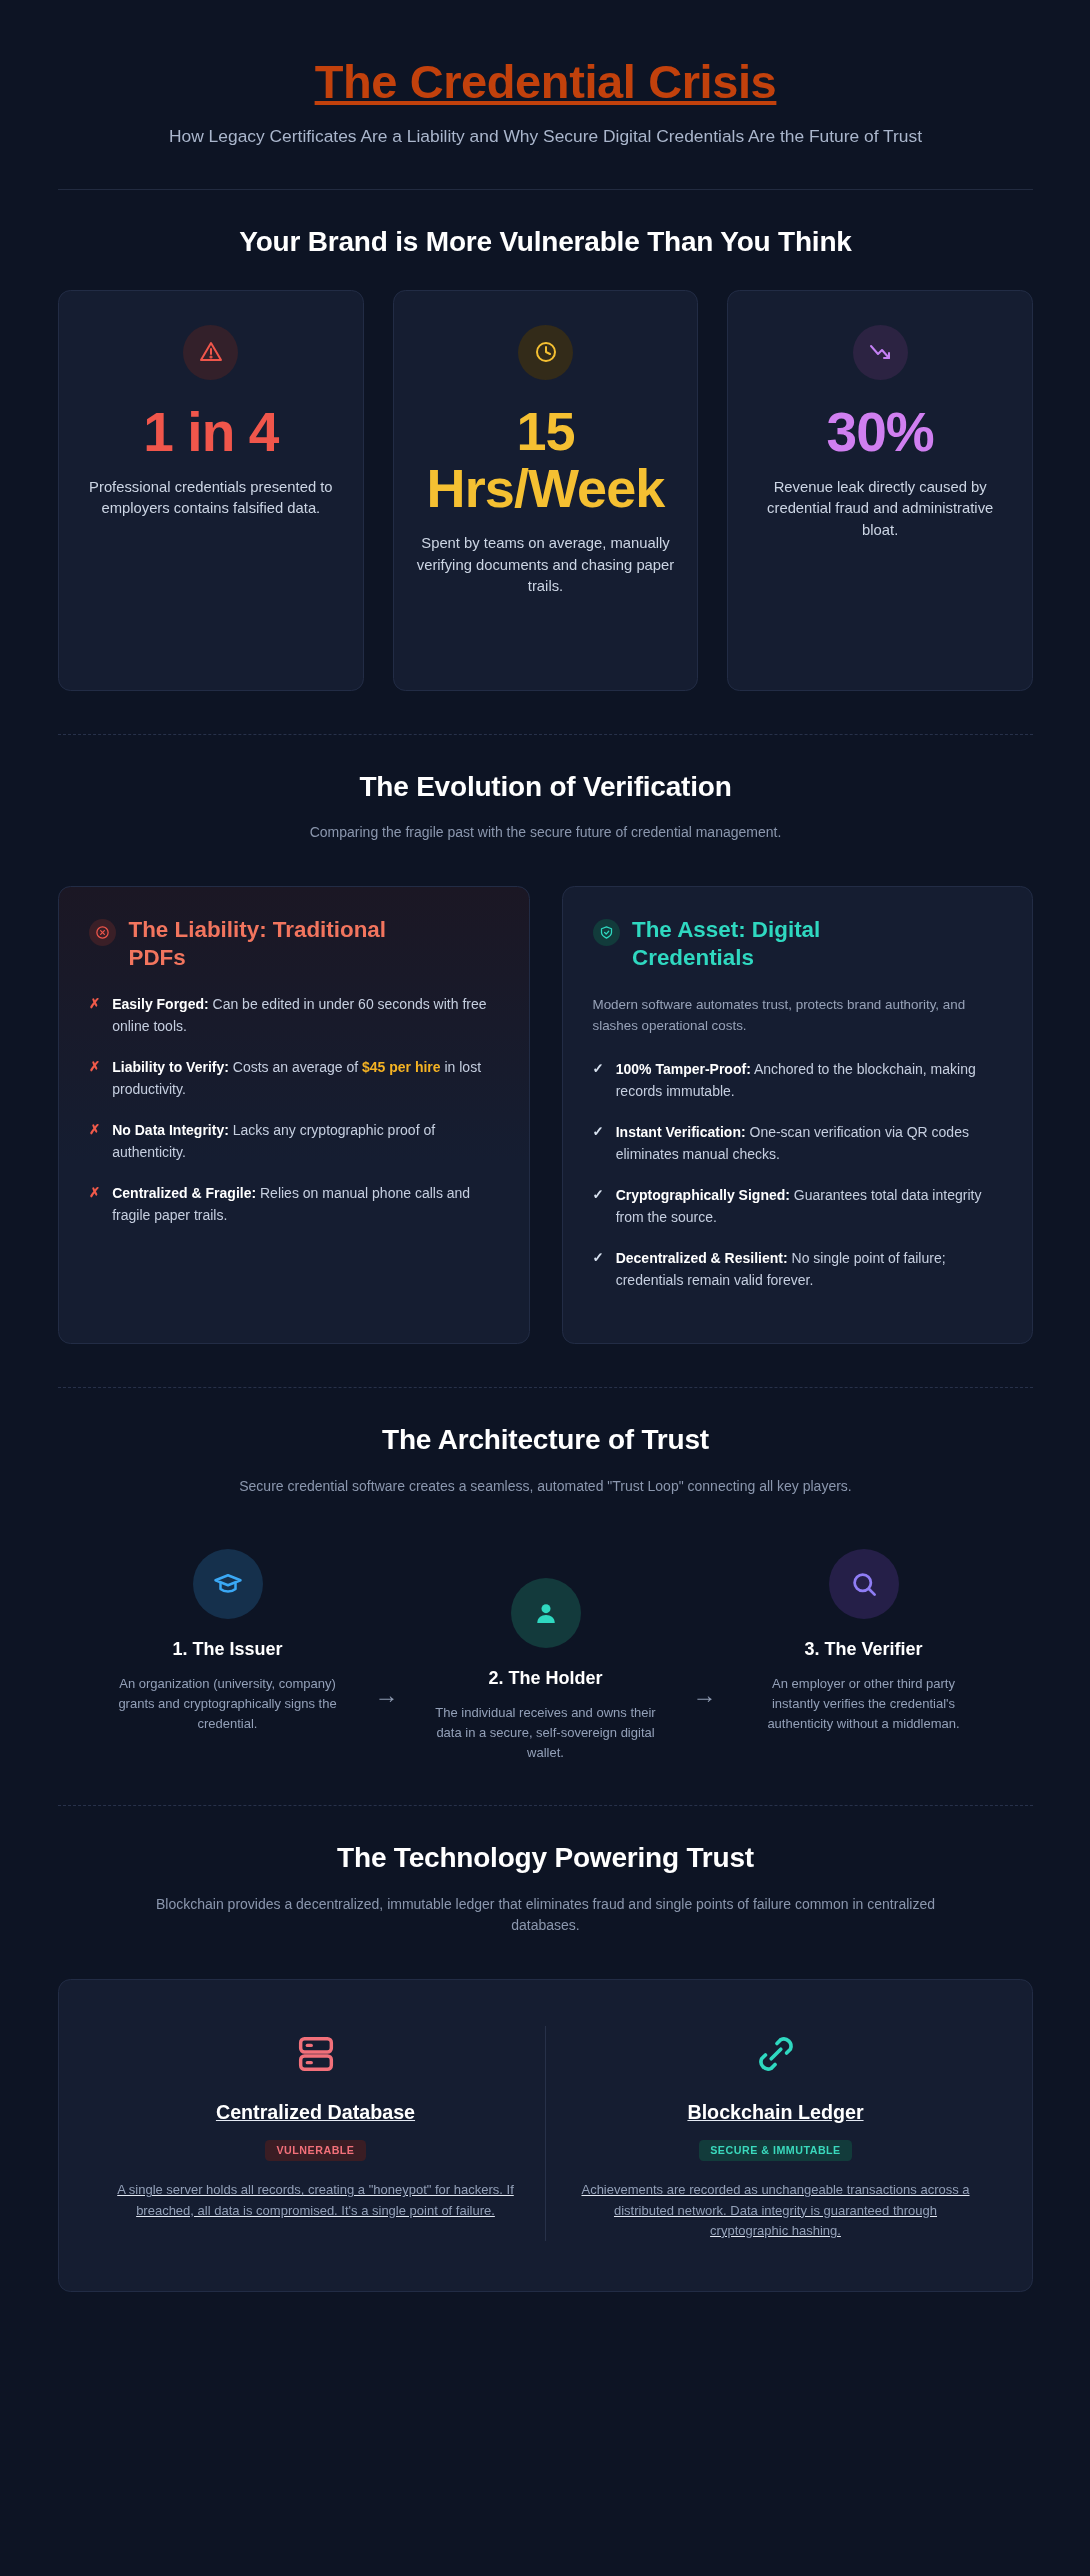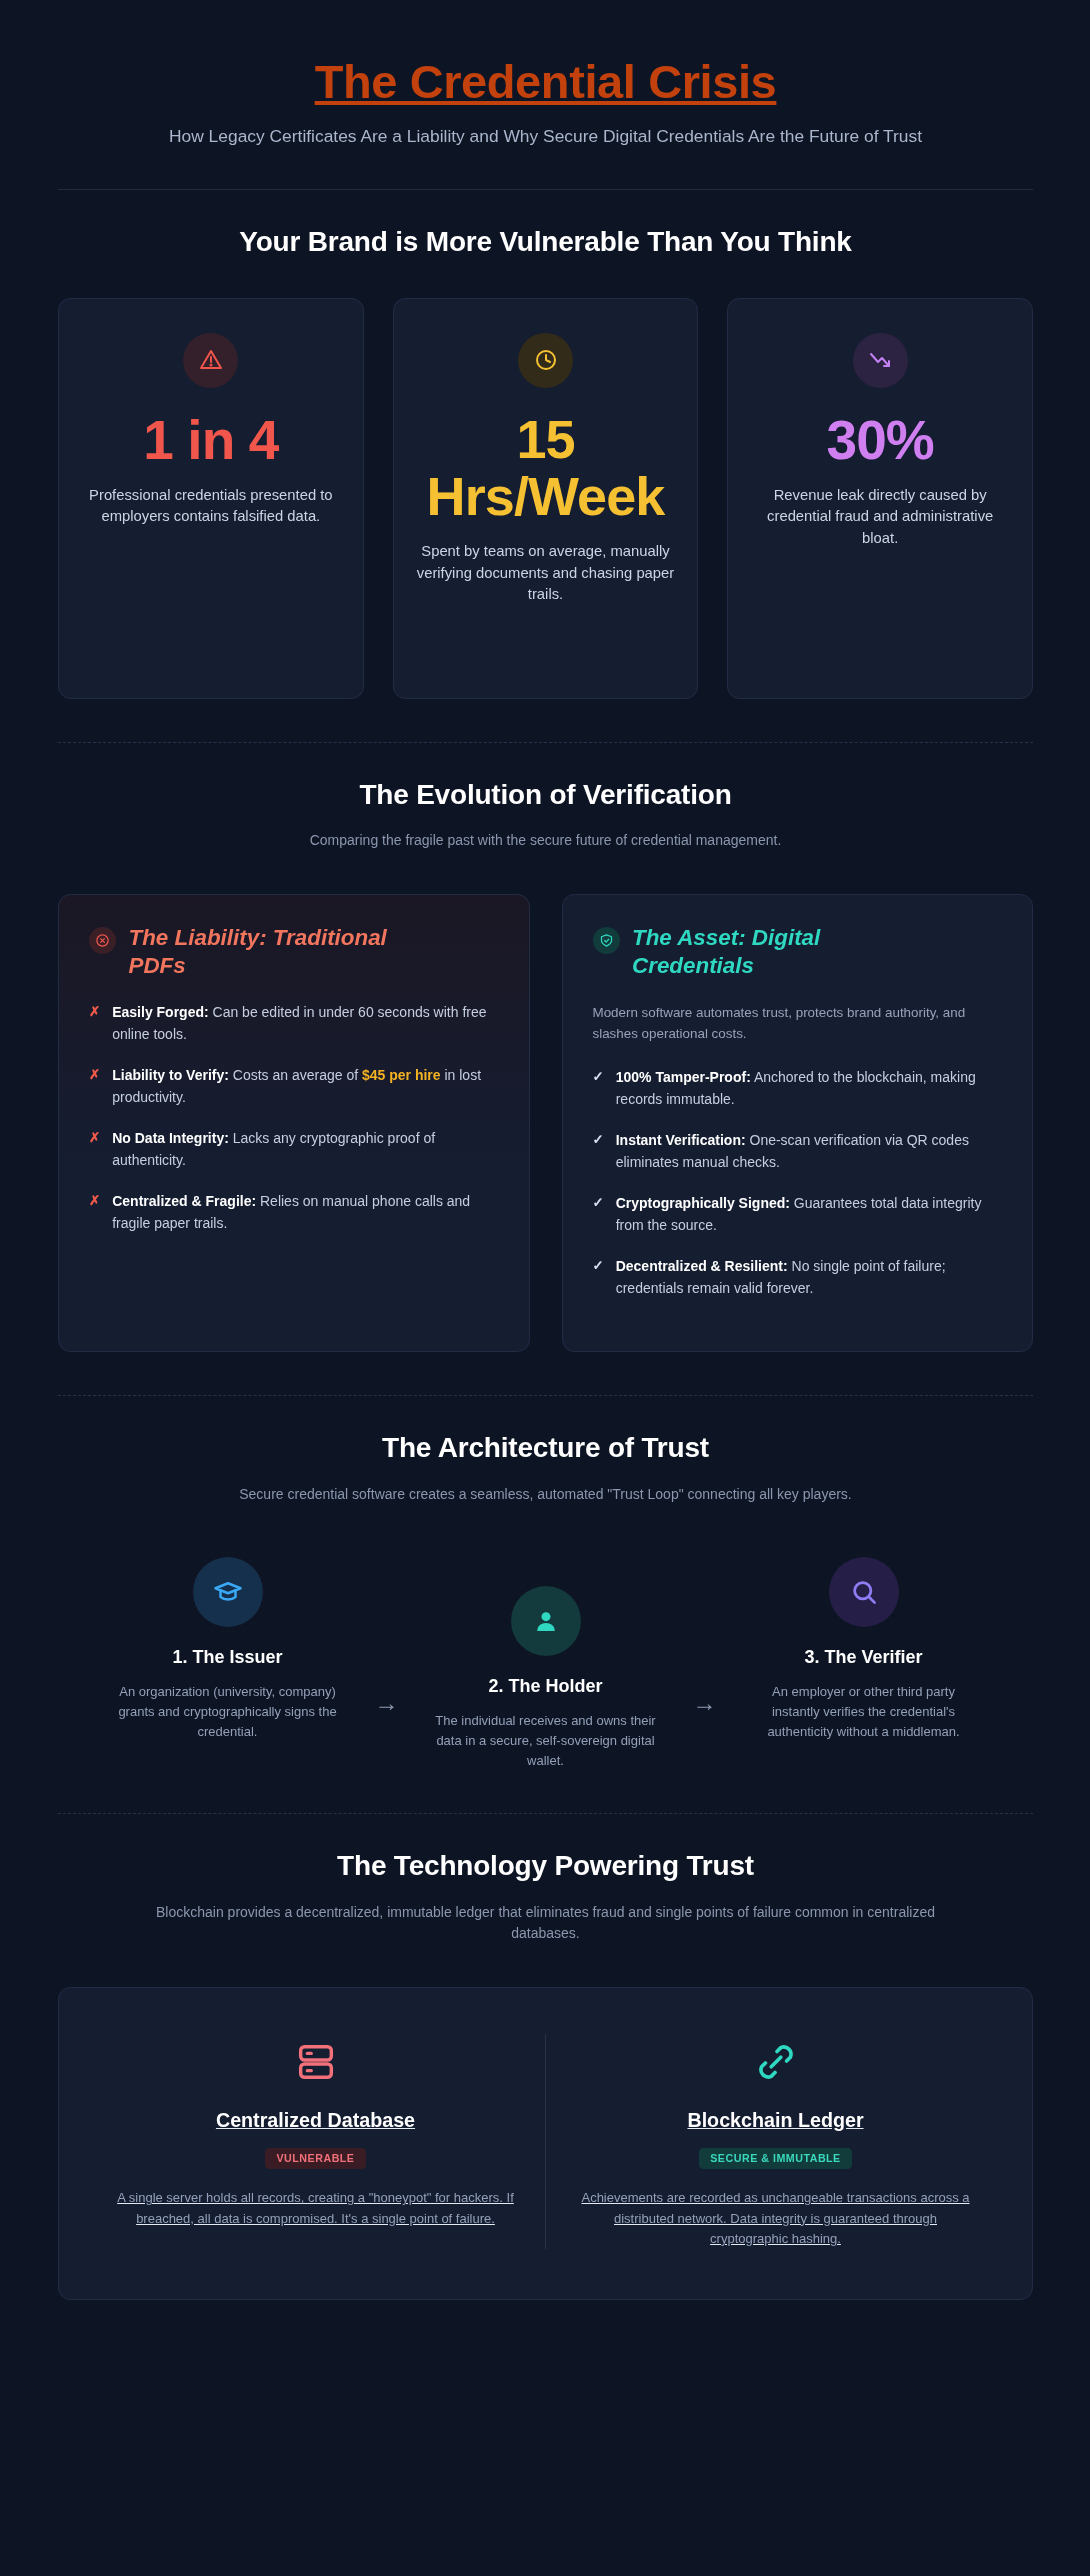--- a/index.html
+++ b/index.html
@@ -44,21 +44,21 @@
   .section .lead {
     margin: 19.7px auto 0;
     max-width: 787px;
     text-align: center;
     font-size: 14px;
     line-height: 1.5;
     color: #8b97ae;
   }
 
   
-  .stats { display: flex; gap: 29px; margin-top: 40px; }
+  .stats { display: flex; gap: 29px; margin-top: 32px; }
   .stat-card {
     flex: 1;
     background: #151d31;
     border: 0.9px solid #222c45;
     border-radius: 12.5px;
     padding: 27px 19.7px 30px;
     text-align: center;
     min-height: 401px;
   }
   .stat-icon {
@@ -94,21 +94,21 @@
   }
   .cmp-card.bad { background: linear-gradient(180deg,#1b1724 0%, #151d31 60%); }
   .cmp-head { display: flex; gap: 12.5px; align-items: flex-start; }
   .cmp-badge {
     width: 27px; height: 27px; flex: 0 0 27px;
     border-radius: 50%;
     display: flex; align-items: center; justify-content: center;
     margin-top: 2.7px;
   }
   .cmp-badge svg { width: 15px; height: 15px; }
-  .cmp-title { font-size: 22.4px; font-weight: bold; line-height: 1.22; max-width: 259px; font-style: italic; }
+  .cmp-title { font-size: 22.4px; font-weight: bold; line-height: 1.22; max-width: 259px; }
   .cmp-title.bad { color: #f2755e; }
   .cmp-title.good { color: #2fd8c0; }
   .cmp-desc {
     margin-top: 23px;
     font-size: 13.4px;
     line-height: 1.58;
     color: #97a2b8;
   }
   .cmp-list { margin-top: 23px; list-style: none; }
   .cmp-list li {

